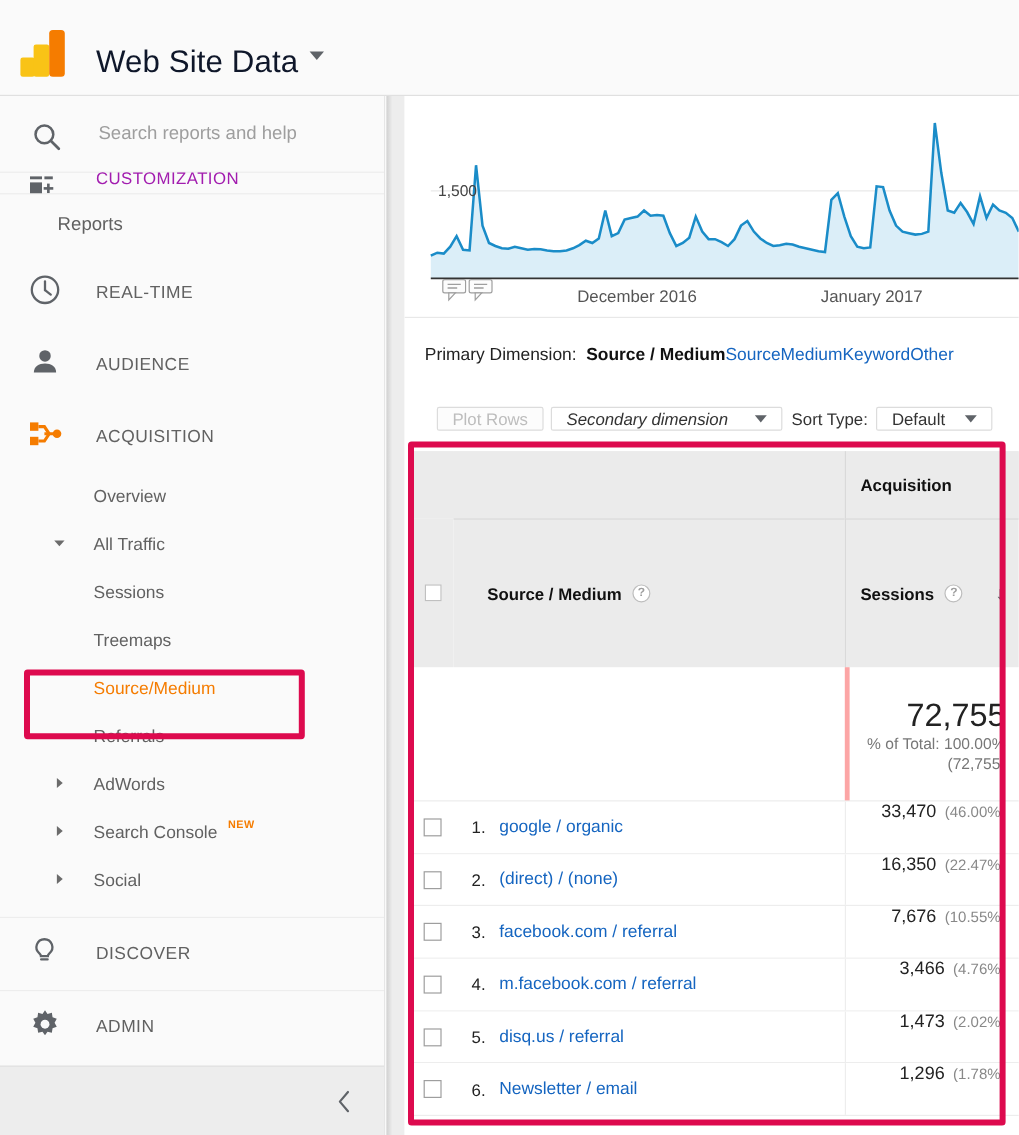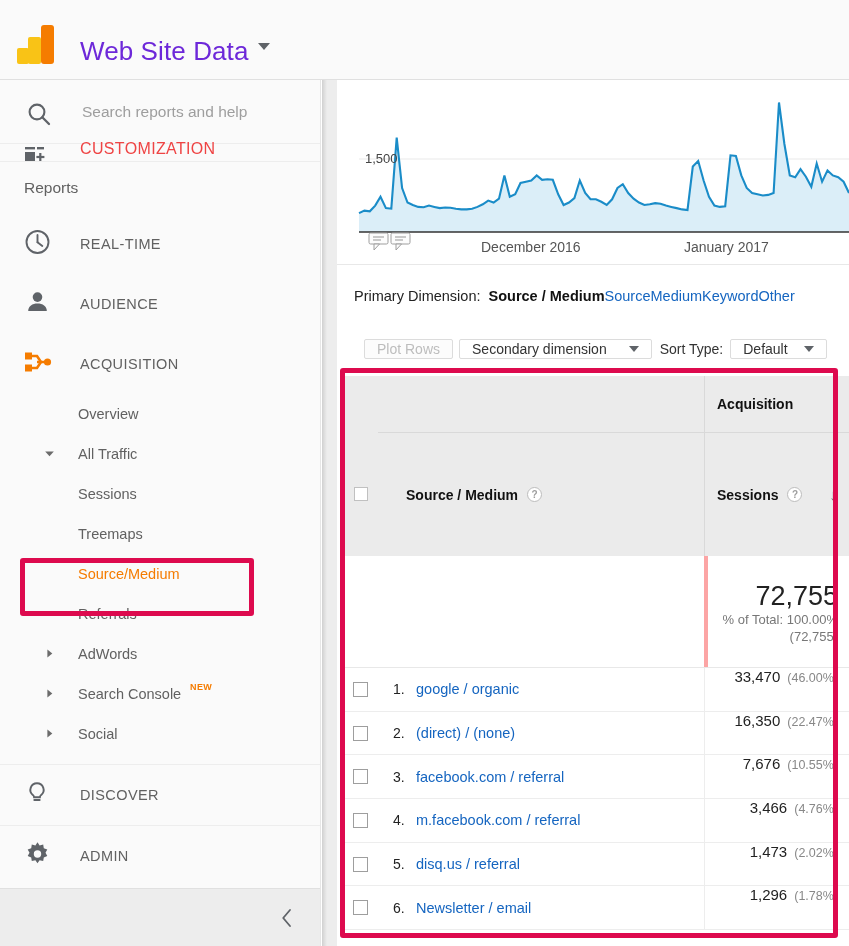--- a/index.html
+++ b/index.html
@@ -22,21 +22,21 @@
   }
   #ga-logo {
     position: absolute; left: 16px; top: 22px;
     width: 44px; height: 46px;
   }
   #app-title-wrap {
     position: absolute; left: 80px; top: 36px;
     display: flex; align-items: baseline; gap: 10px;
   }
   #app-title {
-    font-size: 26px; color: #6d28d9; font-weight: 400;
+    font-size: 26px; color: #0f172a; font-weight: 400;
     letter-spacing: .1px; white-space: nowrap;
   }
   #title-caret {
     width: 0; height: 0;
     border-left: 6px solid transparent;
     border-right: 6px solid transparent;
     border-top: 7px solid #5f6368;
     position: relative; top: -10px;
   }
 
@@ -77,29 +77,29 @@
 
   .nav-section {
     position: relative; height: 44px;
     display: flex; align-items: center;
     border-bottom: 1px solid #ededed;
     overflow: hidden;
   }
   .nav-section .ico { position: absolute; left: 24px; }
   .nav-section .lbl {
     position: absolute; left: 80px;
-    font-size: 16px; color: #ef4444; letter-spacing: .35px;
+    font-size: 14px; color: #a21caf; letter-spacing: .35px;
   }
   #nav-customization { height: 31px; margin-top: -13px; }
   #nav-customization .ico { top: 14px; }
   #nav-customization .lbl { top: 9px; }
 
   .reports-label {
     position: relative; height: 52px; display: flex; align-items: center;
-    padding-left: 24px; font-size: 15.5px; color: #616161;
+    padding-left: 24px; font-size: 15.5px; color: #616161; margin-left: 24px;
   }
 
   .nav-main {
     position: relative; height: 60px;
     display: flex; align-items: center;
   }
   .nav-main .ico { position: absolute; left: 24px; top: 50%; transform: translateY(-50%); }
   .nav-main .lbl {
     position: absolute; left: 80px;
     font-size: 14.5px; color: #616161; letter-spacing: .4px;
@@ -187,21 +187,21 @@
   }
   .tb-btn {
     height: 20px; display: flex; align-items: center;
     border: 1px solid #dcdcdc; background: #fff;
     border-radius: 2px; font-size: 14px; color: #333;
     padding: 0 12px; cursor: pointer; white-space: nowrap;
   }
   #btn-plot-rows {
     margin-left: 27px; color: #bdbdbd; background: #fcfcfc; cursor: default;
   }
-  #btn-secondary { margin-left: 6px; gap: 22px; }
+  #btn-secondary { margin-left: 6px; gap: 22px; font-style: italic; }
   #sort-type-label { margin-left: 8px; font-size: 14px; color: #333; }
   #btn-default { margin-left: 7px; gap: 16px; }
   .caret-dn {
     width: 0; height: 0;
     border-left: 5px solid transparent;
     border-right: 5px solid transparent;
     border-top: 6px solid #5f6368;
   }
 
   

